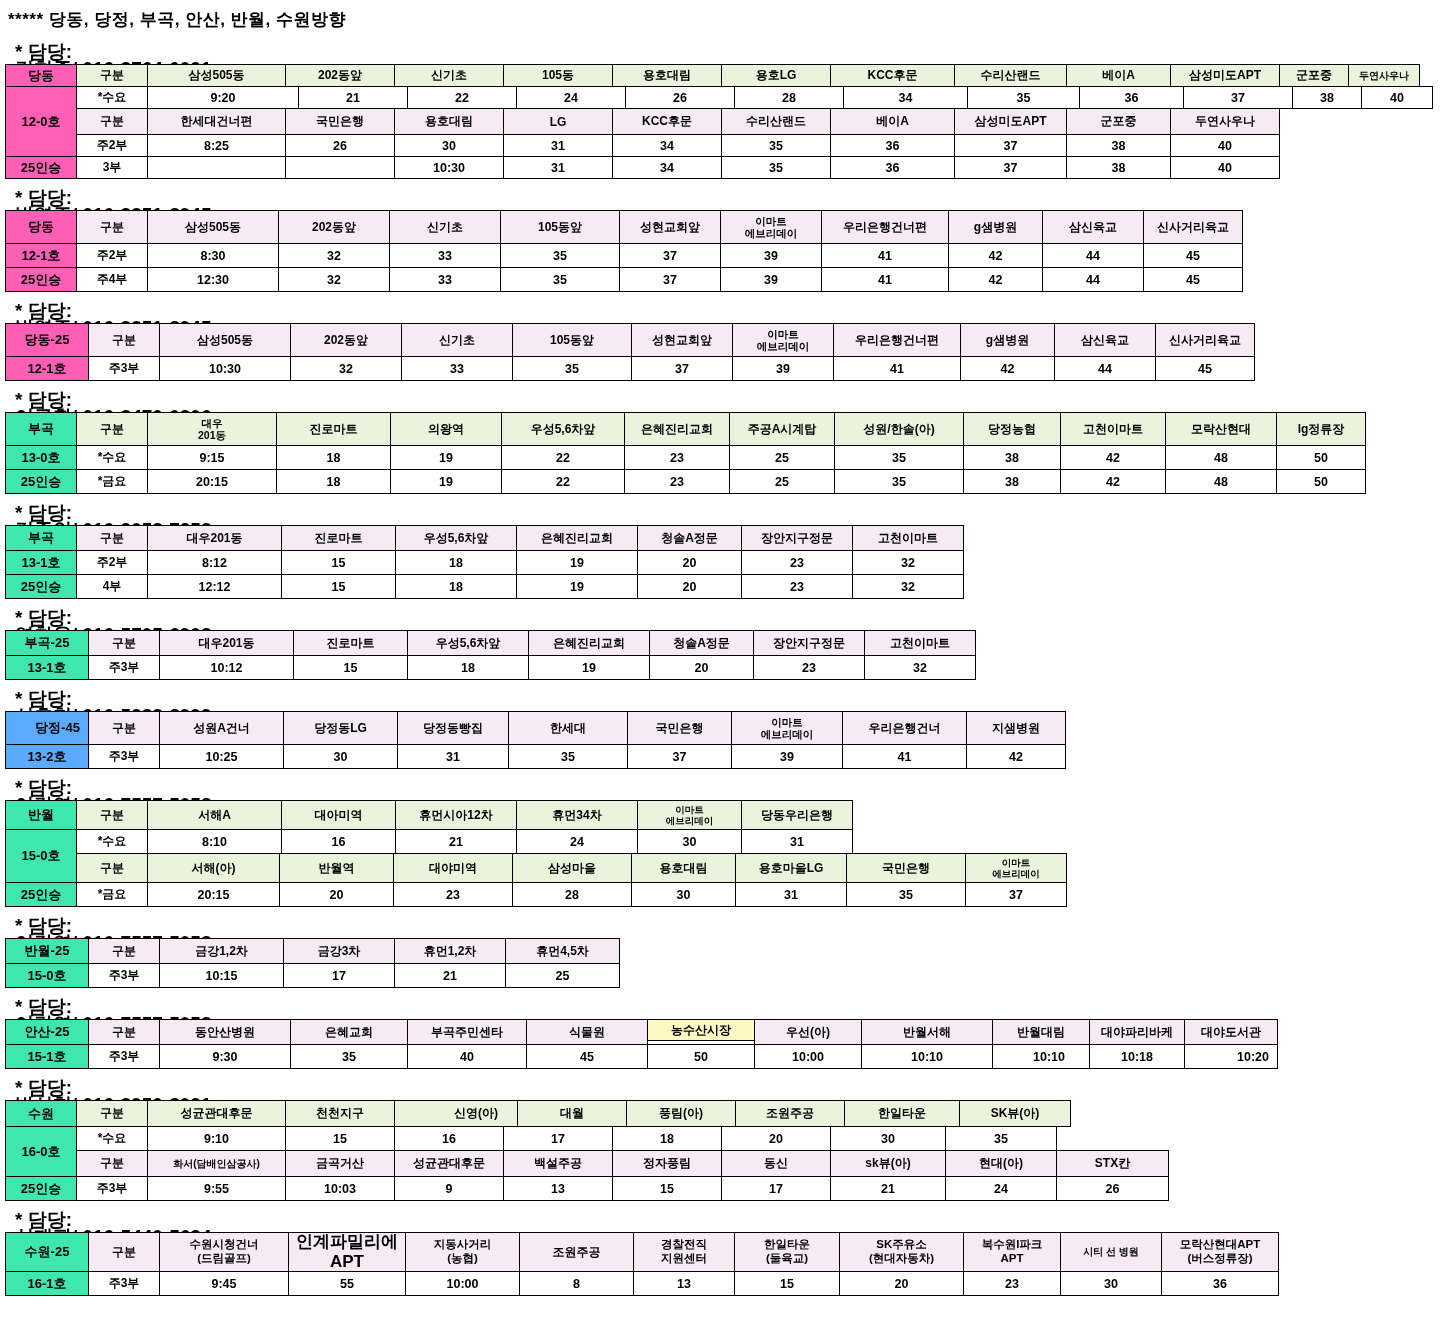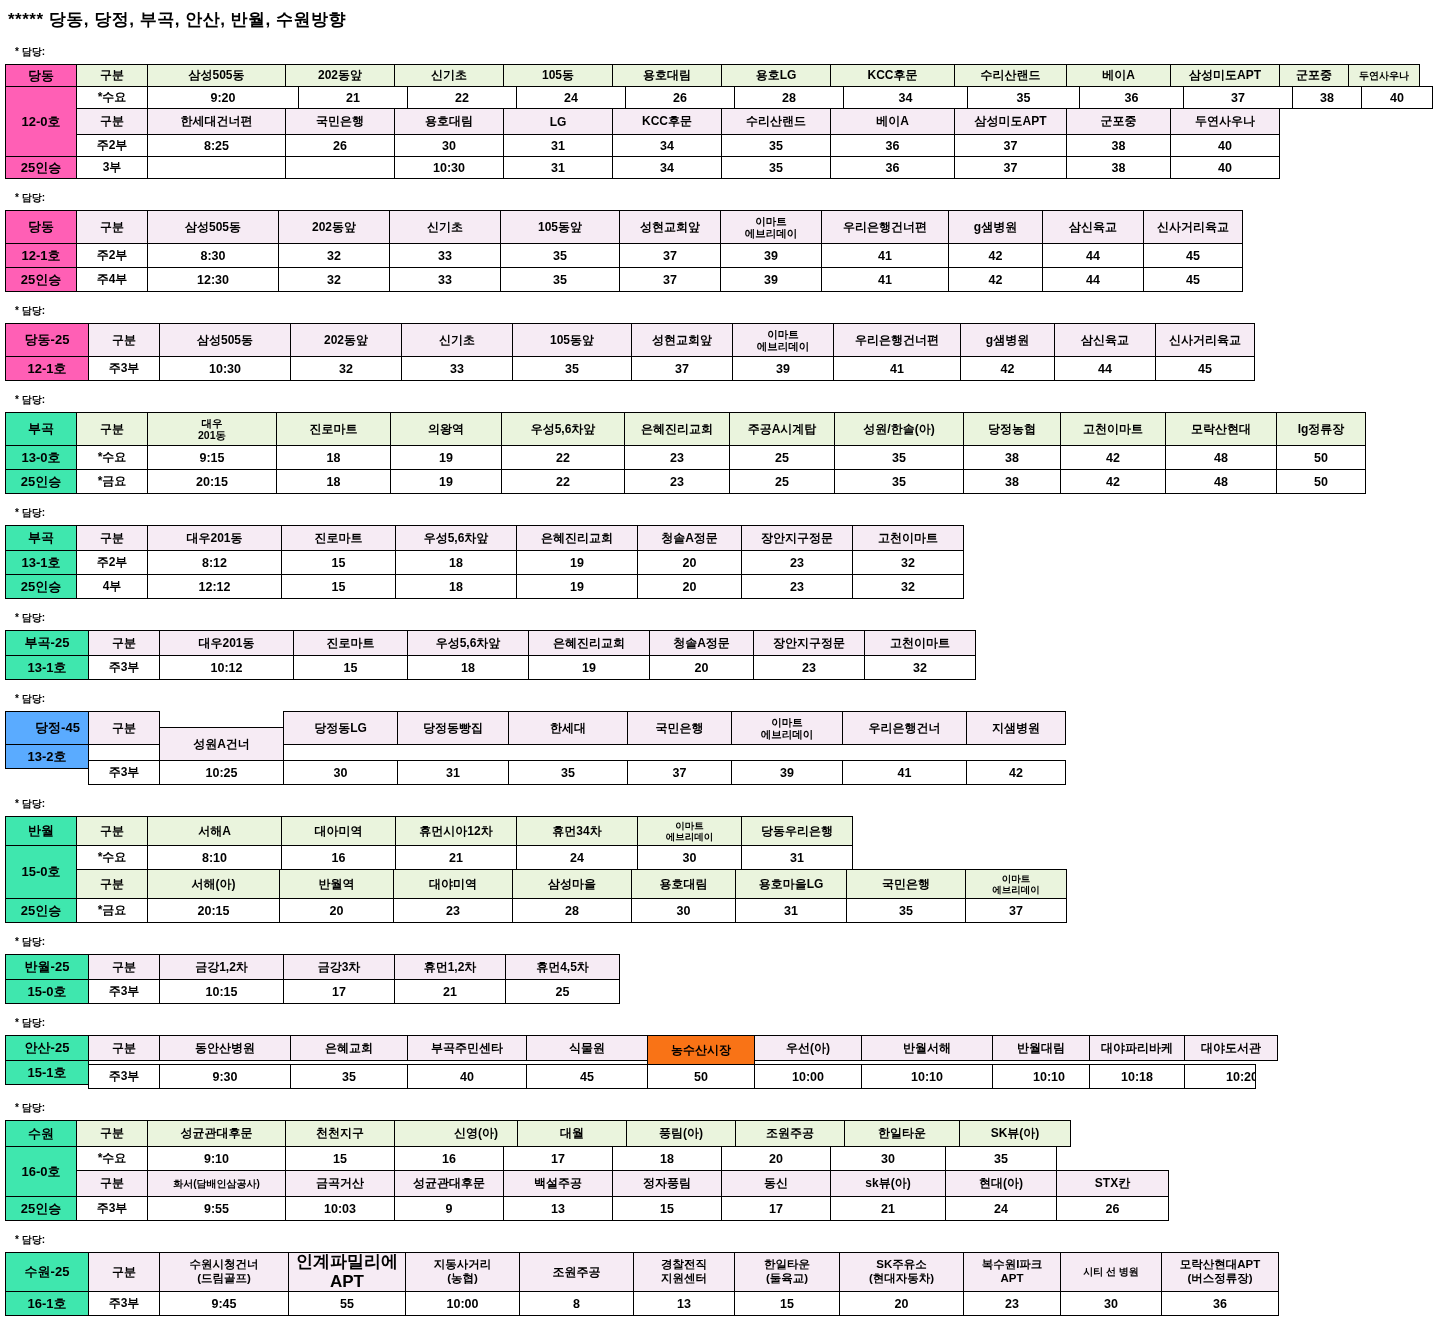--- a/index.html
+++ b/index.html
@@ -1,21 +1,21 @@
 <!DOCTYPE html>
 <html><head>
 <meta charset="utf-8">
 <style>
   *{margin:0;padding:0}
   html,body{background:#fff}
   body{width:1440px;height:1321px;font-family:"Liberation Sans","DejaVu Sans",sans-serif;
        font-weight:bold;color:#000;padding:8px 0 0 5px;box-sizing:border-box;overflow:hidden}
   .title{font-size:17px;margin:0 0 12px 3px;letter-spacing:.5px}
   .section{margin-bottom:10px}
-  .contact{font-size:10px;margin:0 16px 4px 10px;height:17px;line-height:17px}
+  .contact{font-size:19px;margin:0 16px 4px 10px;height:17px;line-height:17px}
   .c-pre{margin-right:16px}
   .tbl{display:flex;align-items:flex-start}
   .labels{display:flex;flex-direction:column;flex:none}
   .rowsWrap{display:flex;flex-direction:column;margin-left:-1px}
   .row{display:flex}
   .row + .row{margin-top:-1px}
   .labels .cell + .cell{margin-top:-1px}
   .row .cell + .cell{margin-left:-1px}
   .cell{box-sizing:border-box;flex:none;border:1px solid #000;background:#fff;
         display:flex;align-items:center;justify-content:center;text-align:center;
@@ -349,21 +349,21 @@
         <div class="c-val">신효철/ 010-5283-8999</div>
       </div>
       <div class="tbl">
         <div class="labels">
           <div class="cell label" style="width: 84px; height: 34px; background: rgb(90, 171, 255); padding-left: 21px;">당정-45</div>
           <div class="cell label" style="width: 84px; height: 25px; background: rgb(90, 171, 255);">13-2호</div>
         </div>
         <div class="rowsWrap">
           <div class="row">
             <div class="cell gubun" style="width: 72px; height: 34px; background: rgb(246, 235, 244);">구분</div>
-            <div class="cell hd" style="width: 125px; height: 34px; background: rgb(246, 235, 244); margin-top: 16px;">성원A건너</div>
+            <div class="cell hd" style="width: 125px; height: 34px; background: rgb(246, 235, 244);">성원A건너</div>
             <div class="cell hd" style="width: 115px; height: 34px; background: rgb(246, 235, 244);">당정동LG</div>
             <div class="cell hd" style="width: 112px; height: 34px; background: rgb(246, 235, 244);">당정동빵집</div>
             <div class="cell hd" style="width: 120px; height: 34px; background: rgb(246, 235, 244);">한세대</div>
             <div class="cell hd" style="width: 105px; height: 34px; background: rgb(246, 235, 244);">국민은행</div>
             <div class="cell hd ml" style="width: 112px; height: 34px; background: rgb(246, 235, 244); font-size: 10.5px;">이마트<br>에브리데이</div>
             <div class="cell hd" style="width: 125px; height: 34px; background: rgb(246, 235, 244);">우리은행건너</div>
             <div class="cell hd" style="width: 100px; height: 34px; background: rgb(246, 235, 244);">지샘병원</div>
           </div>
           <div class="row">
             <div class="cell gubun" style="width: 72px; height: 25px;">주3부</div>
@@ -472,39 +472,39 @@
           <div class="cell label" style="width: 84px; height: 26px; background: rgb(63, 231, 174);">안산-25</div>
           <div class="cell label" style="width: 84px; height: 25px; background: rgb(63, 231, 174);">15-1호</div>
         </div>
         <div class="rowsWrap">
           <div class="row">
             <div class="cell gubun" style="width: 72px; height: 26px; background: rgb(246, 235, 244);">구분</div>
             <div class="cell hd" style="width: 132px; height: 26px; background: rgb(246, 235, 244);">동안산병원</div>
             <div class="cell hd" style="width: 118px; height: 26px; background: rgb(246, 235, 244);">은혜교회</div>
             <div class="cell hd" style="width: 120px; height: 26px; background: rgb(246, 235, 244);">부곡주민센타</div>
             <div class="cell hd" style="width: 122px; height: 26px; background: rgb(246, 235, 244);">식물원</div>
-            <div class="cell hd" style="width: 108px; height: 30px; background: #f97316;">농수산시장</div>
+            <div class="cell hd" style="width: 108px; height: 22px; background: #fef9c3;">농수산시장</div>
             <div class="cell hd" style="width: 108px; height: 26px; background: rgb(246, 235, 244);">우선(아)</div>
             <div class="cell hd" style="width: 132px; height: 26px; background: rgb(246, 235, 244);">반월서해</div>
             <div class="cell hd" style="width: 98px; height: 26px; background: rgb(246, 235, 244);">반월대림</div>
             <div class="cell hd" style="width: 96px; height: 26px; background: rgb(246, 235, 244);">대야파리바케</div>
             <div class="cell hd" style="width: 94px; height: 26px; background: rgb(246, 235, 244);">대야도서관</div>
           </div>
           <div class="row">
             <div class="cell gubun" style="width: 72px; height: 25px;">주3부</div>
             <div class="cell val" style="width: 132px; height: 25px;">9:30</div>
             <div class="cell val" style="width: 118px; height: 25px;">35</div>
             <div class="cell val" style="width: 120px; height: 25px;">40</div>
             <div class="cell val" style="width: 122px; height: 25px;">45</div>
             <div class="cell val" style="width: 108px; height: 25px;">50</div>
             <div class="cell val" style="width: 108px; height: 25px;">10:00</div>
             <div class="cell val" style="width: 132px; height: 25px;">10:10</div>
             <div class="cell val" style="width: 98px; height: 25px; padding-left: 16px;">10:10</div>
             <div class="cell val" style="width: 96px; height: 25px;">10:18</div>
-            <div class="cell val" style="width: 72px; height: 25px; padding-left: 44px;">10:20</div>
+            <div class="cell val" style="width: 94px; height: 25px; padding-left: 44px;">10:20</div>
           </div>
         </div>
       </div>
     </div>
     <div class="section">
       <div class="contact">
         <div class="c-pre">* 담당:</div>
         <div class="c-val">박성협/ 010-8950-8021</div>
       </div>
       <div class="tbl">

